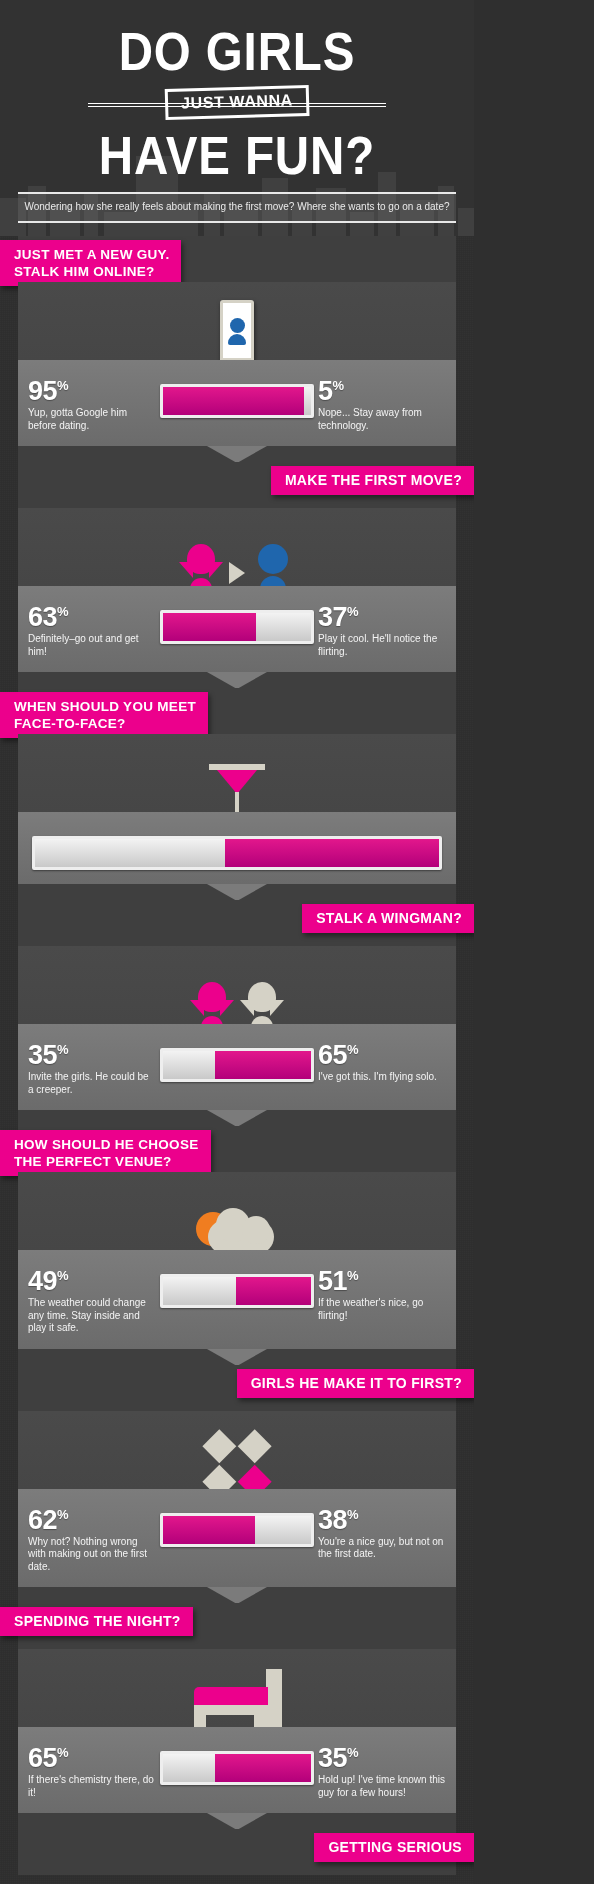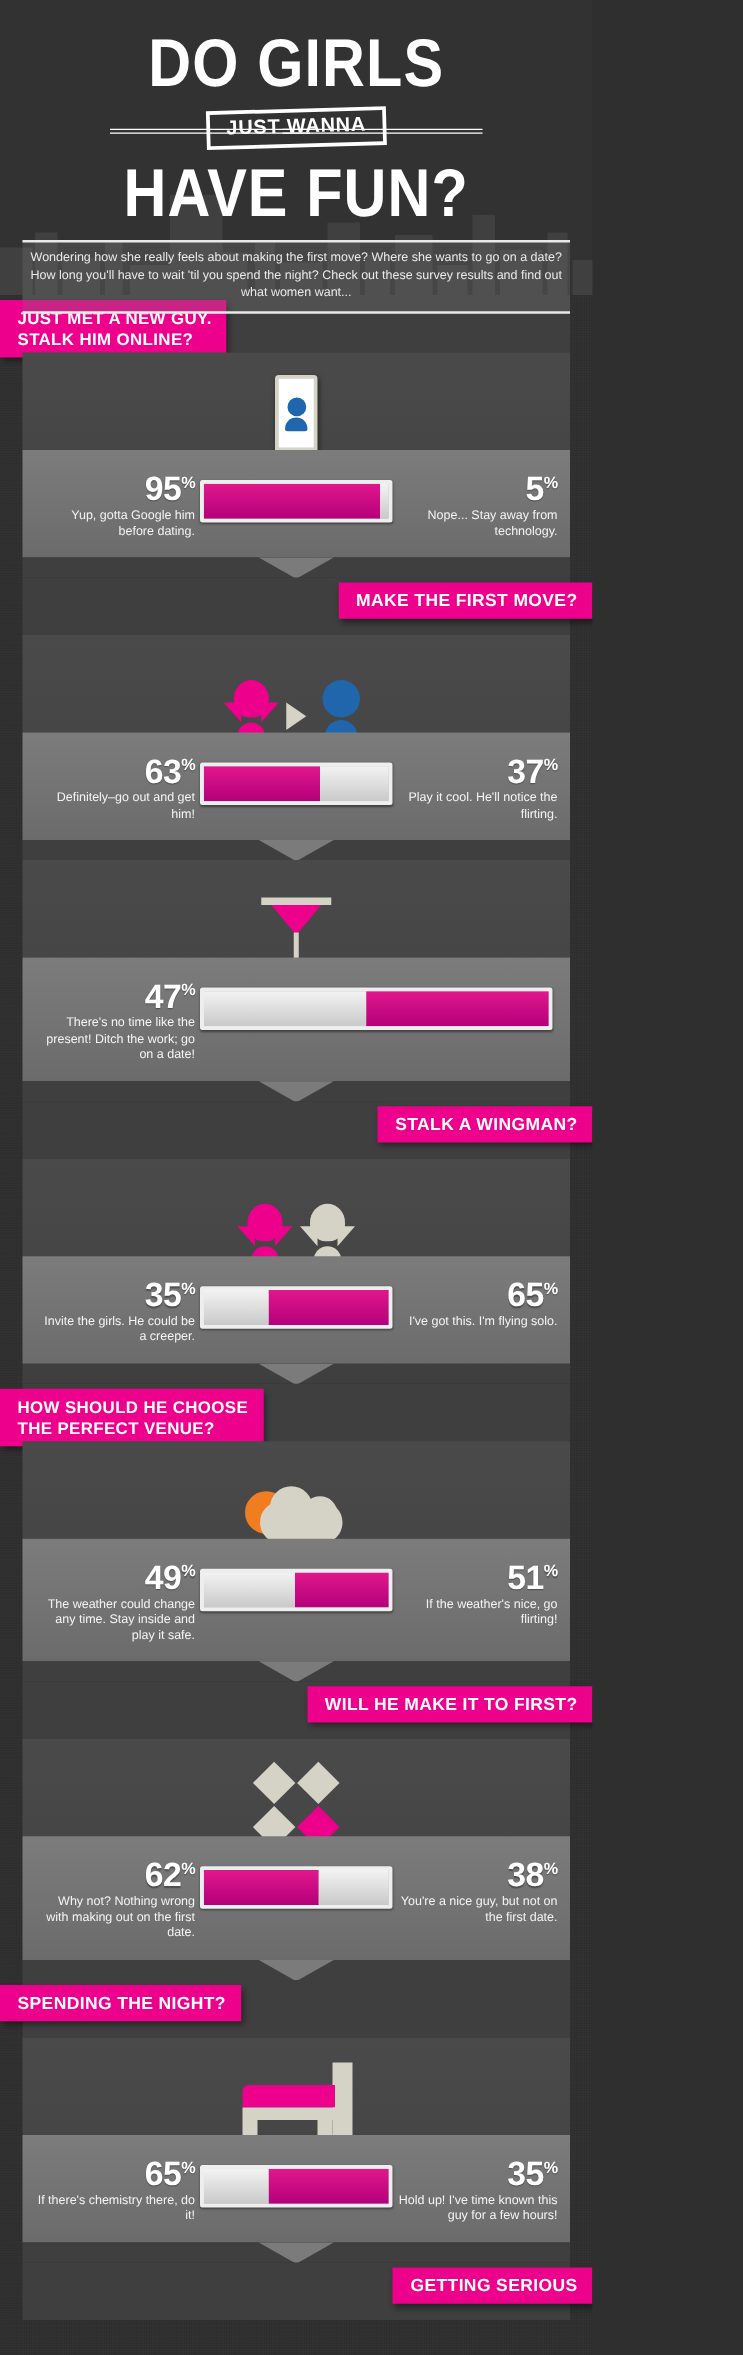--- a/index.html
+++ b/index.html
@@ -105,21 +105,21 @@
     margin: 0 18px;
     background: linear-gradient(#7c7c7c, #6b6b6b);
     padding: 12px 10px 14px;
     display: flex;
     align-items: flex-start;
     justify-content: space-between;
     color: #ffffff;
   }
   .side {
     width: 128px;
-    text-align: right;
+    text-align: left;
     flex: 0 0 128px;
   }
   .pct {
     font-family: "Liberation Sans Narrow", "Liberation Sans", sans-serif;
     font-weight: bold;
     font-size: 27px;
     line-height: 28px;
     letter-spacing: -.5px;
     color: #ffffff;
     text-shadow: 0 1px 1px rgba(0,0,0,.35);
@@ -325,21 +325,20 @@
     <div class="banner-wrap">
       <div class="banner-rule l"></div>
       <div class="banner-rule r"></div>
       <div class="banner-box">JUST WANNA</div>
     </div>
 
     <div class="title-main">HAVE FUN?</div>
 
     <div class="subtitle-block">
       <div>Wondering how she really feels about making the first move? Where she wants to go on a date?</div>
-      <div>How long you'll have to wait 'til you spend the night? Check out these survey results and find out what women want...</div>
     </div>
   </div>
 
   <div class="flow" id="flow">
       <div class="tagline">
         <div class="tag left two">JUST MET A NEW GUY.<br>STALK HIM ONLINE?</div>
       </div>
       <div class="stage">
         <div class="icon-center">
           <div class="phone">
@@ -400,35 +399,34 @@
             <div class="seg-pink" style="width:63%"></div>
             <div class="seg-grey" style="width:37%"></div>
           </div>
         </div>
         <div class="side">
           <div class="pct">37<sup>%</sup></div>
           <div class="cap">Play it cool. He'll notice the flirting.</div>
         </div>
       </div>
       <div class="arrow"></div>
+      <div class="tagline">
+        <div class="tag left two">WHEN SHOULD YOU MEET<br>FACE-TO-FACE?</div>
+      </div>
       <div class="stage">
         <div class="icon-center">
           <div class="martini">
             <div class="rim"></div>
             <div class="bowl"></div>
             <div class="stem"></div>
             <div class="foot"></div>
           </div>
         </div>
       </div>
       <div class="statrow">
-        <div class="side">
-          <div class="pct">47<sup>%</sup></div>
-          <div class="cap">There's no time like the present! Ditch the work; go on a date!</div>
-        </div>
         <div class="bar-wrap">
           <div class="bar">
             <div class="seg-grey" style="width:47%"></div>
             <div class="seg-pink" style="width:53%"></div>
           </div>
         </div>
       </div>
       <div class="arrow"></div>
       <div class="tagline">
         <div class="tag right">STALK A WINGMAN?</div>
@@ -492,21 +490,21 @@
             <div class="seg-pink" style="width:51%"></div>
           </div>
         </div>
         <div class="side">
           <div class="pct">51<sup>%</sup></div>
           <div class="cap">If the weather's nice, go flirting!</div>
         </div>
       </div>
       <div class="arrow"></div>
       <div class="tagline">
-        <div class="tag right">WILL HE MAKE IT TO FIRST?</div>
+        <div class="tag right">GIRLS HE MAKE IT TO FIRST?</div>
       </div>
       <div class="stage">
         <div class="icon-center">
           <div class="diamonds">
             <span class="d1"></span>
             <span class="d2"></span>
             <span class="d3"></span>
             <span class="d4"></span>
           </div>
         </div>

